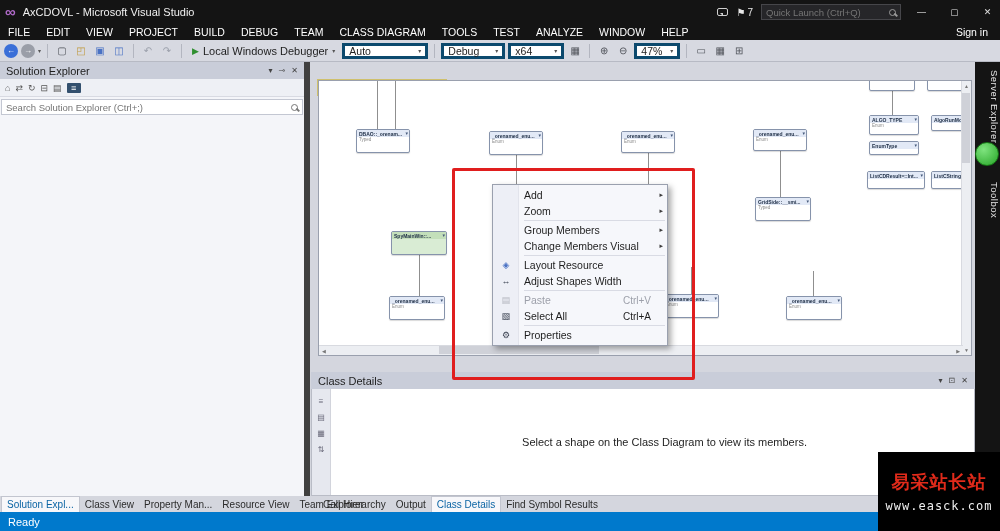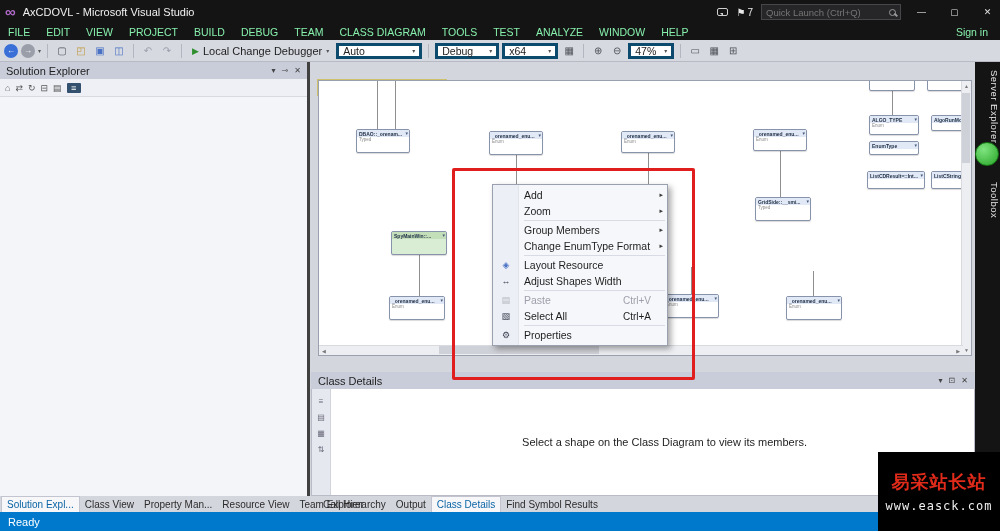--- a/index.html
+++ b/index.html
@@ -16,21 +16,21 @@
   .flag-wrap { display:flex; align-items:center; gap:2px; font-size:10px; color:#e8e8e8; }
   .quick-launch { width:140px; height:16px; background:#262629; border:1px solid #46464a; display:flex; align-items:center; padding:0 4px; gap:3px; }
   .quick-launch input { flex:1; background:transparent; border:none; outline:none; color:#a8a8a8; font-size:9.5px; font-family:inherit; min-width:0; }
   .mag { width:7px; height:7px; border:1.5px solid #9a9a9a; border-radius:50%; position:relative; flex:none; }
   .mag::after { content:""; position:absolute; width:4px; height:1.5px; background:#9a9a9a; transform:rotate(45deg); right:-3px; bottom:-1px; }
   .mag.dark, .mag.dark::after { border-color:#777; }
   .mag.dark::after { background:#777; }
   .win-btn { width:25px; height:24px; display:flex; align-items:center; justify-content:center; font-size:9px; color:#e0e0e0; }
 
   
-  #menubar { position:absolute; left:0; top:24px; width:1000px; height:16px; background:#141414; display:flex; align-items:center; color:#86efac; z-index:20; }
+  #menubar { position:absolute; left:0; top:24px; width:1000px; height:16px; background:#141414; display:flex; align-items:center; color:#ffffff; z-index:20; }
   .menu-item { padding:0 8px; font-size:10.5px; line-height:16px; white-space:nowrap; }
   .signin { margin-left:auto; padding-right:12px; font-size:10.5px; }
 
   
   #toolbar { position:absolute; left:0; top:40px; width:1000px; height:22px; background:#d7d9e1; border-bottom:1px solid #b7bac4; display:flex; align-items:center; padding:0 4px; gap:3px; z-index:20; }
   .tbi { width:16px; height:16px; display:flex; align-items:center; justify-content:center; font-size:10px; color:#4f5259; flex:none; }
   .tbi.circ { width:14px; height:14px; border-radius:50%; color:#fff; font-size:8px; }
   .circ.back { background:#3a6fd8; }
   .circ.fwd { background:#9a9ea8; }
   .tbi.blue { color:#4a72c4; }
@@ -38,21 +38,21 @@
   .tbi.dis { color:#9ba0ab; }
   .tbsep { width:1px; height:14px; background:#b3b6c0; margin:0 3px; flex:none; }
   .run-btn { display:flex; align-items:center; gap:4px; padding:0 4px; font-size:11px; color:#1e1e1e; white-space:nowrap; }
   .run-glyph { color:#2f8f2f; font-size:9px; }
   .dd-arrow { font-size:6px; color:#555; }
   .combo { background:#fff; border:3px solid #0c4a6e; height:16px; display:flex; align-items:center; padding:0 4px; font-size:10.5px; color:#222; gap:4px; flex:none; }
   .combo .dd-arrow { margin-left:auto; }
   .combo.w-auto{width:86px}.combo.w-debug{width:64px}.combo.w-x64{width:56px}.combo.w-zoom{width:46px}
 
   
-  #left-dock { position:absolute; left:0; top:62px; width:310px; height:434px; background:#f4f5f9; border-right:3px solid #404040; display:flex; flex-direction:column; }
+  #left-dock { position:absolute; left:0; top:62px; width:310px; height:434px; background:#f4f5f9; border-right:6px solid #404040; display:flex; flex-direction:column; }
   .dock-header { height:17px; background:#c9cdd9; display:flex; align-items:center; padding:0 6px; font-size:11px; color:#1e1e1e; flex:none; }
   .hdr-icons { margin-left:auto; display:flex; gap:6px; font-size:8px; color:#444; }
   .se-toolbar { height:18px; background:#eef0f5; border-bottom:1px solid #d8dae2; display:flex; align-items:center; gap:5px; padding:0 5px; font-size:9px; color:#555; flex:none; }
   .se-toolbar .pressed { background:#33506e; color:#fff; width:14px; text-align:center; border-radius:1px; }
   .se-search { margin:2px 1px; height:16px; background:#fff; border:1px solid #c3c7d2; display:flex; align-items:center; padding:0 4px; flex:none; }
   .se-search input { flex:1; border:none; outline:none; font-size:9.5px; color:#777; font-family:inherit; background:transparent; min-width:0; }
   .tree { padding-top:2px; font-size:11px; color:#1e1e1e; }
   .trow { height:14px; display:flex; align-items:center; }
   .expander { font-size:6px; color:#555; width:11px; text-align:center; flex:none; }
   .trow.indent { padding-left:10px; }
@@ -168,21 +168,21 @@
   <span class="tbi">▢</span>
   <span class="tbi amber">◰</span>
   <span class="tbi blue">▣</span>
   <span class="tbi blue">◫</span>
   <span class="tbsep"></span>
   <span class="tbi dis">↶</span>
   <span class="tbi dis">↷</span>
   <span class="tbsep"></span>
   <span class="run-btn">
     <span class="run-glyph">▶</span>
-    <span>Local Change Debugger</span>
+    <span>Local Windows Debugger</span>
     <span class="dd-arrow">▾</span>
   </span>
   <span class="combo w-auto">
     <span>Auto</span>
     <span class="dd-arrow">▾</span>
   </span>
   <span class="tbsep"></span>
   <span class="combo w-debug">
     <span>Debug</span>
     <span class="dd-arrow">▾</span>
@@ -214,20 +214,24 @@
       <span>✕</span>
     </span>
   </div>
   <div class="se-toolbar">
     <span>⌂</span>
     <span>⇄</span>
     <span>↻</span>
     <span>⊟</span>
     <span>▤</span>
     <span class="pressed">≡</span>
+  </div>
+  <div class="se-search">
+    <input readonly="" placeholder="Search Solution Explorer (Ctrl+;)" style="">
+    <span class="mag dark"></span>
   </div>
 </div>
 
 <div id="main">
   <div class="tabstrip">
     <div class="doc-tab">
       <span>ClassDiagram2.cd*</span>
       <span class="ticon">⊸</span>
       <span class="ticon">✕</span>
     </div>
@@ -374,21 +378,21 @@
     <div class="mi">
       <span>Zoom</span>
       <span class="sub">▸</span>
     </div>
     <div class="mi-sep"></div>
     <div class="mi">
       <span>Group Members</span>
       <span class="sub">▸</span>
     </div>
     <div class="mi">
-      <span>Change EnumType Format</span>
+      <span>Change Members Visual</span>
       <span class="sub">▸</span>
     </div>
     <div class="mi-sep"></div>
     <div class="mi">
       <span class="glyph" style="color: rgb(74, 114, 196);">◈</span>
       <span>Layout Resource</span>
     </div>
     <div class="mi">
       <span class="glyph">↔</span>
       <span>Adjust Shapes Width</span>

